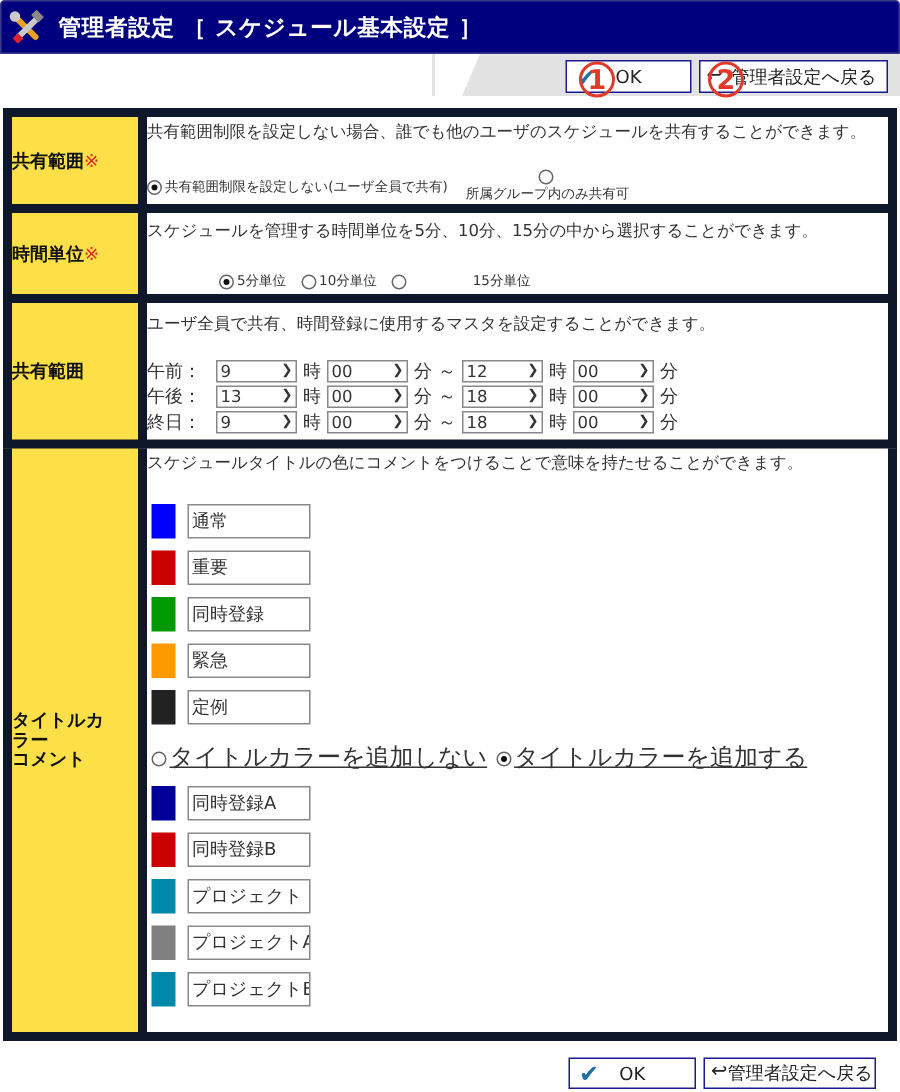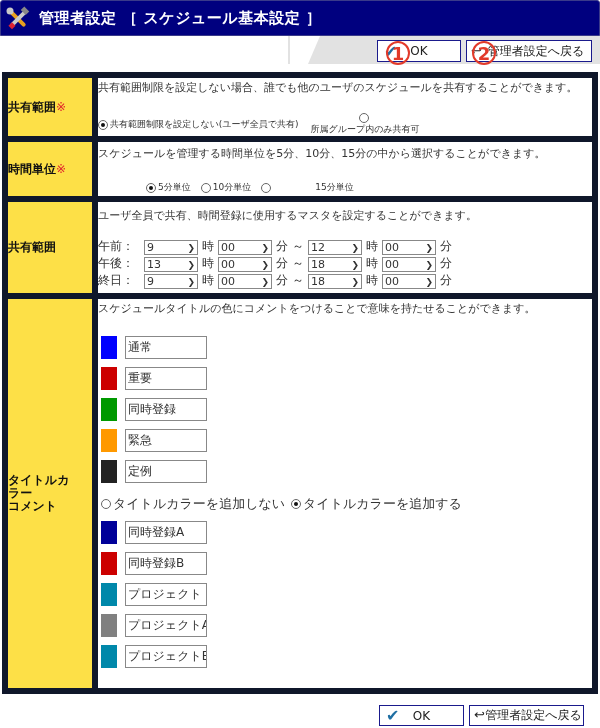--- a/index.html
+++ b/index.html
@@ -17,29 +17,29 @@
   table.form { position:absolute; left:2px; top:72px; width:596px; border-collapse:collapse; }
   table.form td { border:6px solid #0f172a; vertical-align:middle; padding:0; }
   td.label { width:90px; background:#fde047; font-weight:bold; font-size:12px; color:#111; padding-left:6px; }
   td.label .req { color:#e0262c; font-weight:normal; }
   td.content { padding:4px 6px; }
   .desc { font-size:11px; color:#333; margin:2px 0 0 0; }
   .radios { margin-top:18px; font-size:9px; display:flex; align-items:center; gap:6px; }
   .radio { width:10px; height:10px; border:1px solid #666; border-radius:50%; display:inline-block; position:relative; background:#fff; vertical-align:middle; margin-right:2px; }
   .radio.on::after { content:""; position:absolute; left:2px; top:2px; width:4px; height:4px; border-radius:50%; background:#111; }
   .ropt { display:inline-flex; align-items:center; }
-  .trow { display:flex; align-items:flex-end; font-size:12px; height:16px; margin-top:1px; }
+  .trow { display:flex; align-items:center; font-size:12px; height:16px; margin-top:1px; }
   .tlbl { width:46px; }
   .sel { width:54px; height:15px; border:1px solid #888; font-size:11px; padding-left:2px; display:flex; align-items:center; justify-content:space-between; background:#fff; margin:0 4px 0 0; }
   .sel .arr { font-size:9px; padding-right:2px; }
   .unit { margin-right:4px; }
   .color-row { display:flex; align-items:center; margin-top:8px; padding-left:3px; }
   .swatch { width:16px; height:23px; margin-right:8px; }
   .cinput { width:82px; height:23px; border:1px solid #888; font-size:12px; padding-left:2px; display:flex; align-items:center; overflow:hidden; white-space:nowrap; background:#fff; }
-  .addradios { margin:12px 0 2px 3px; font-size:13px; display:flex; align-items:center; gap:6px; }
+  .addradios { margin:12px 0 2px 3px; font-size:16px; display:flex; align-items:center; gap:6px;text-decoration:underline; }
   .bottom-ok { left:379px; top:705px; width:85px; height:21px; }
   .bottom-back { left:469px; top:705px; width:115px; height:21px; }
 </style>
 </head>
 <body>
 
 <div class="titlebar">
   <svg class="tool-icon" viewBox="0 0 26 26">
     <rect x="3" y="11" width="20" height="4" rx="2" fill="#e8a020" transform="rotate(45 13 13)"></rect>
     <rect x="3" y="11" width="20" height="4" rx="2" fill="#c9c9c9" transform="rotate(-45 13 13)"></rect>

